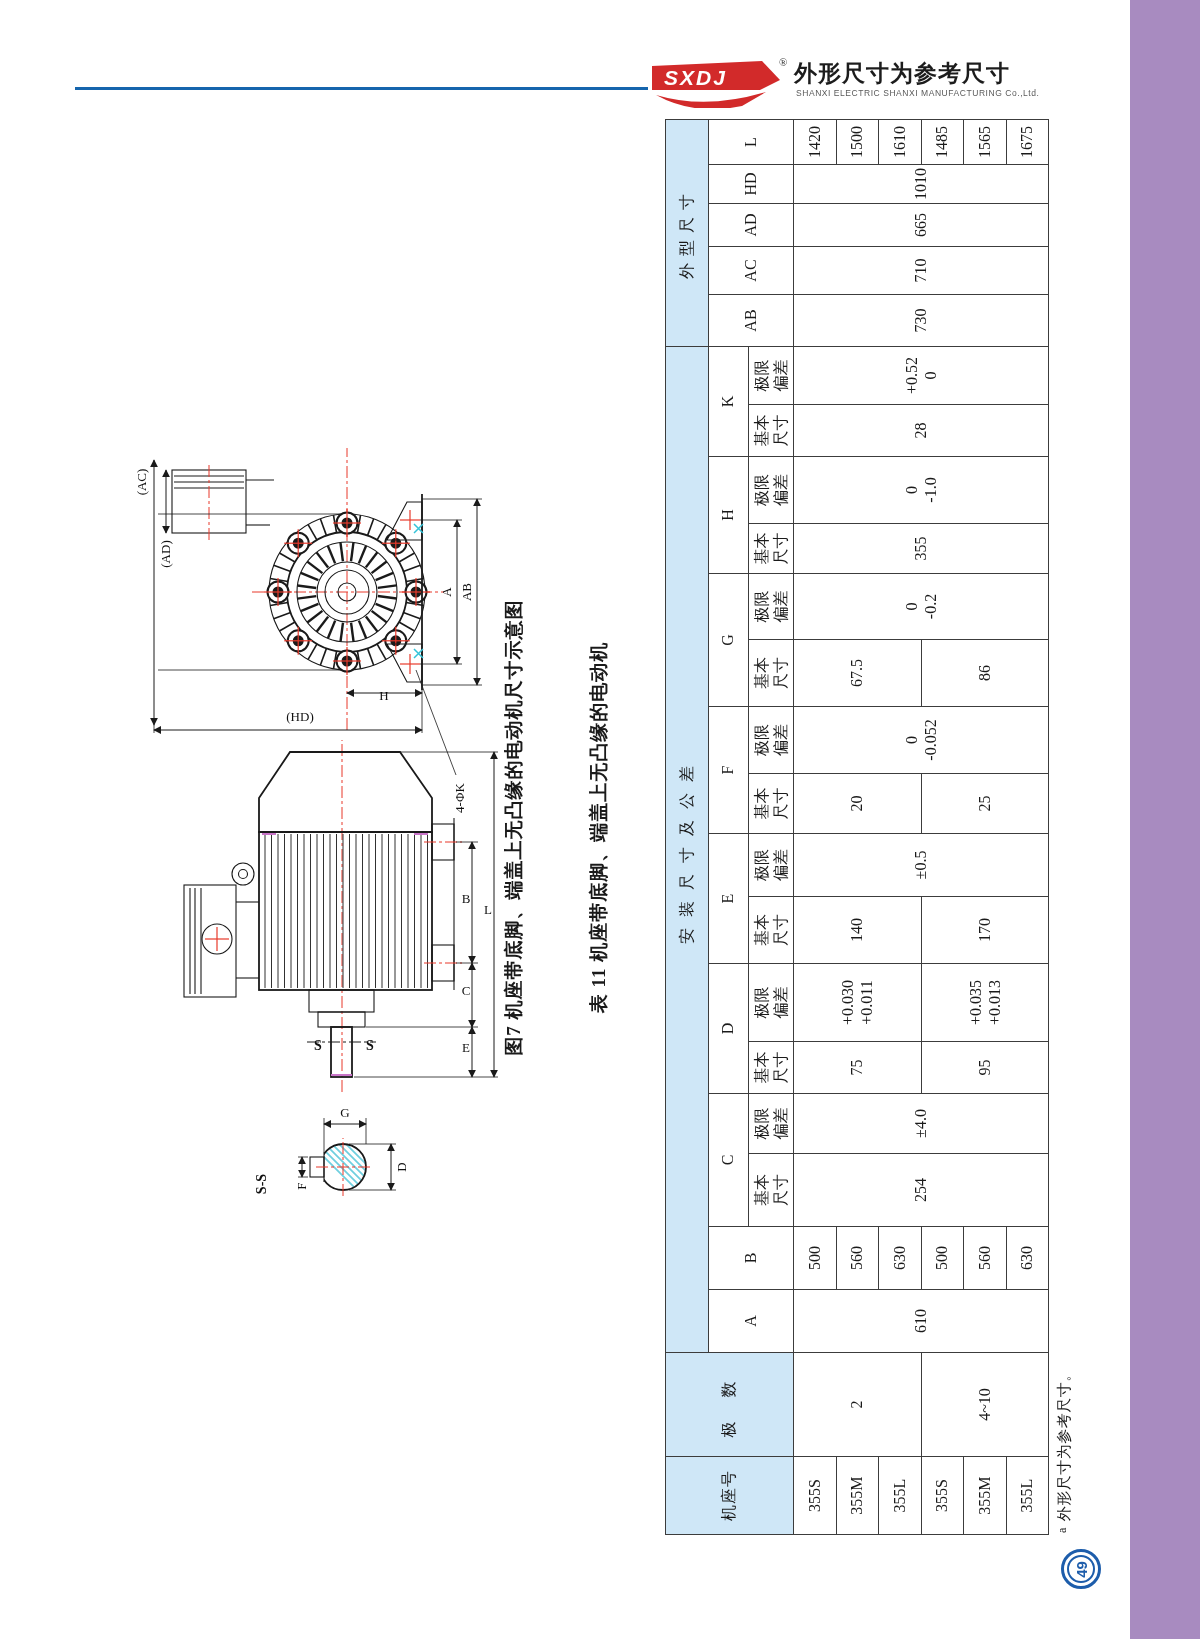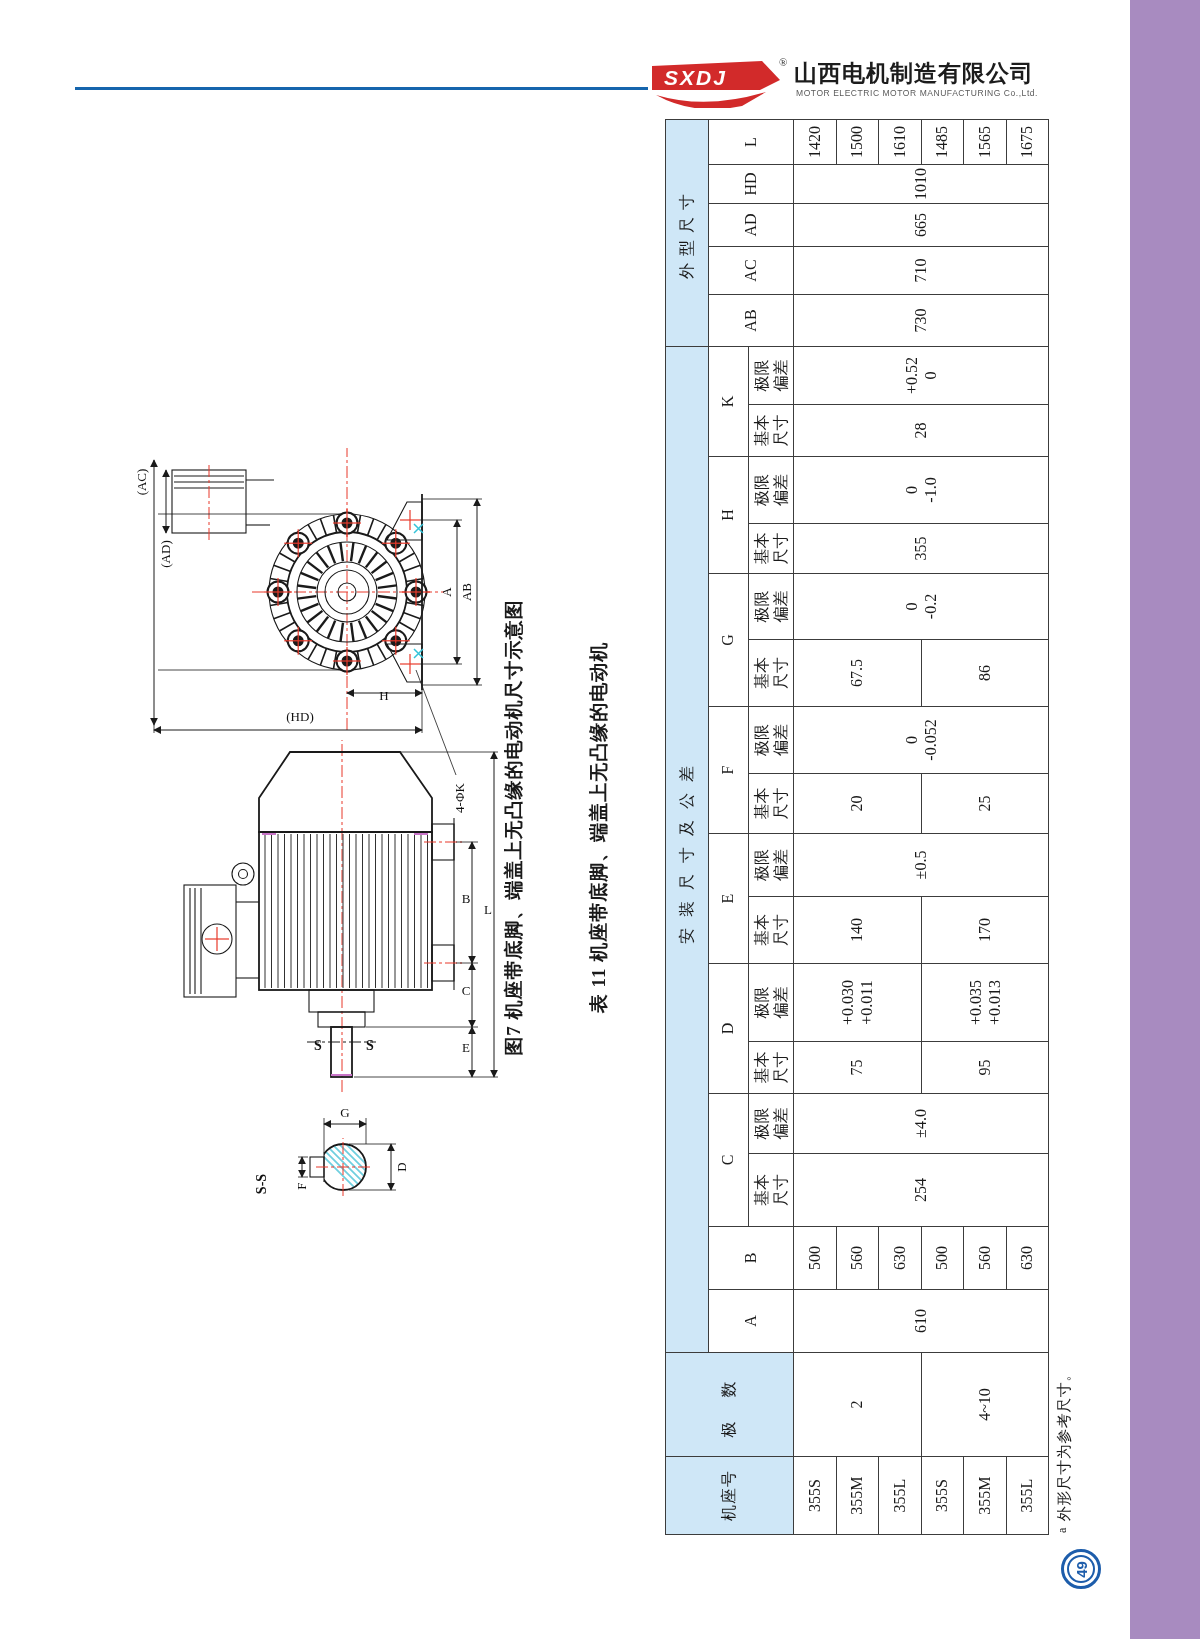--- a/index.html
+++ b/index.html
@@ -70,22 +70,22 @@
   <div class="rule rule-left"></div>
   <div class="rule rule-right"></div>
 
   <div id="logo-block">
     <svg id="logo-svg" width="140" height="54" viewBox="0 0 140 54">
       <polygon points="4,12 114,7 132,26 112,36 4,36" fill="#d22a2a"></polygon>
       <path d="M8,41 Q58,56 118,38 L94,52 Q46,62 8,41 Z" fill="#d22a2a"></path>
       <text x="16" y="31" font-family="Liberation Sans, sans-serif" font-size="21" font-weight="bold" font-style="italic" fill="#ffffff" letter-spacing="2">SXDJ</text>
       <text x="131" y="12" font-size="11" fill="#333">®</text>
     </svg>
-    <div class="company-cn">山西电机制造有限公司</div>
-    <div class="company-en">MOTOR ELECTRIC MOTOR MANUFACTURING Co.,Ltd.</div>
+    <div class="company-cn">外形尺寸为参考尺寸</div>
+    <div class="company-en">SHANXI ELECTRIC SHANXI MANUFACTURING Co.,Ltd.</div>
   </div>
 
   <div id="rot">
 
     <svg id="drawing" width="830" height="400" viewBox="0 0 830 400">
       <defs>
         <marker id="ar" viewBox="0 0 10 10" refX="9" refY="5" markerWidth="8" markerHeight="8" orient="auto-start-reverse">
           <path d="M0,0L10,5L0,10z" fill="#1a1a1a"></path>
         </marker>
         <clipPath id="ssclip">

